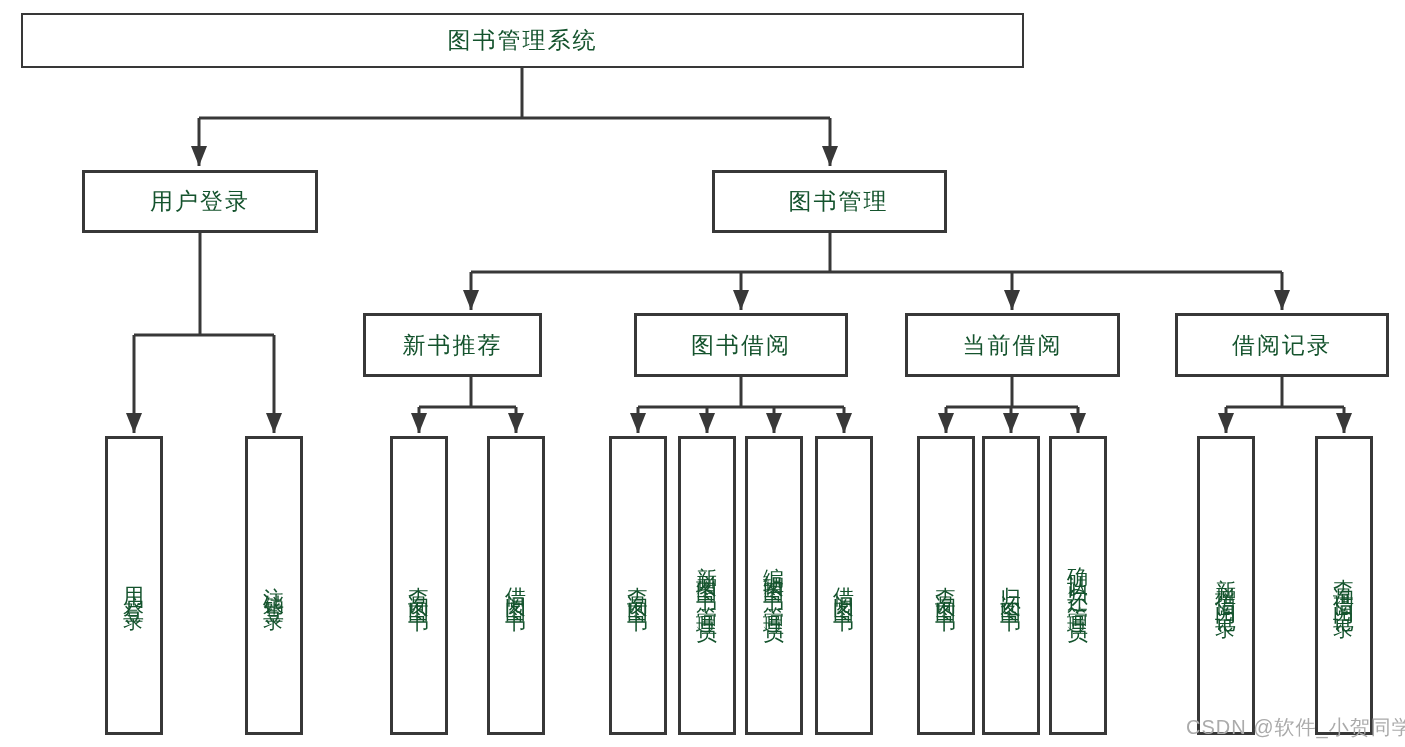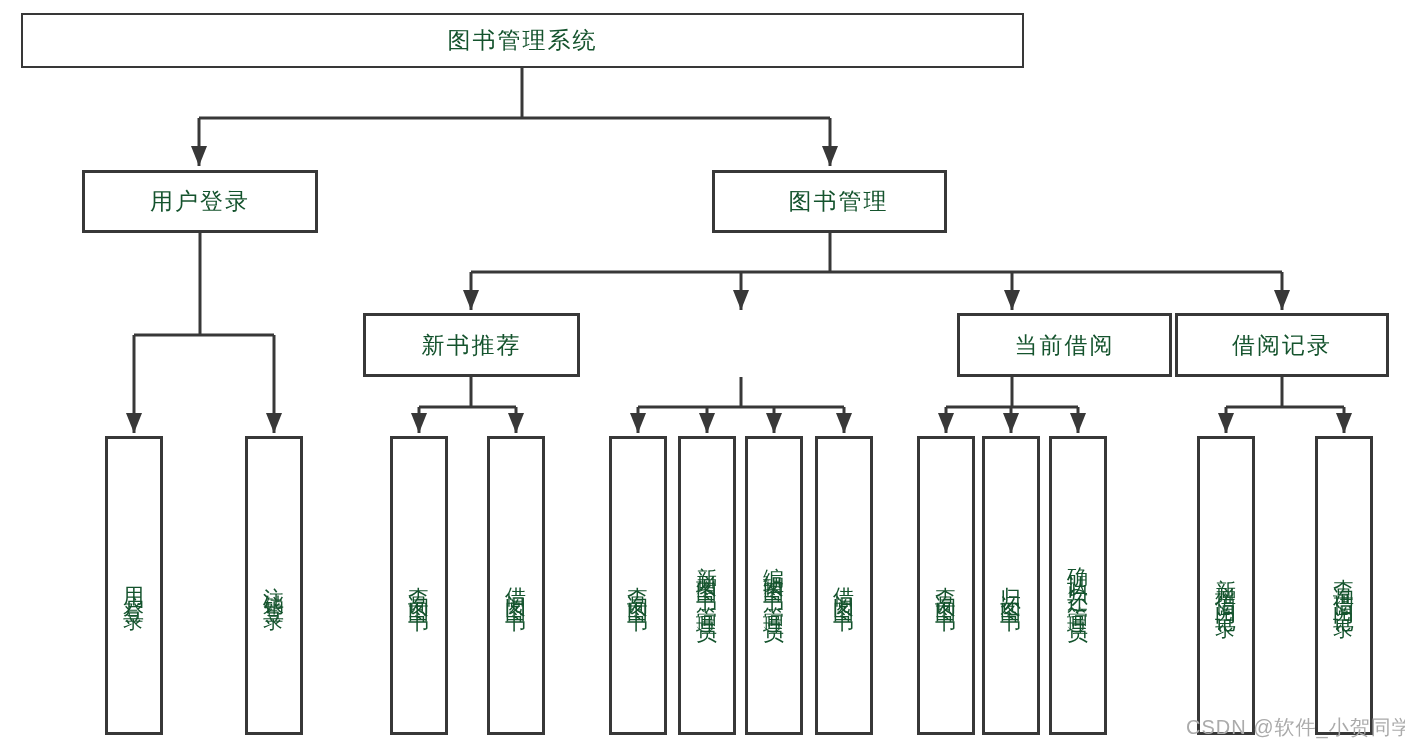--- a/index.html
+++ b/index.html
@@ -104,22 +104,23 @@
       <line x1="1226" y1="407" x2="1226" y2="433" marker-end="url(#arrow)"></line>
       <line x1="1344" y1="407" x2="1344" y2="433" marker-end="url(#arrow)"></line>
     </g>
   </svg>
 
   <div class="box h-box" style="left:21px; top:13px; width:1003px; height:55px; border-width:2px;">图书管理系统</div>
 
   <div class="box h-box" style="left:82px; top:170px; width:236px; height:63px;">用户登录</div>
   <div class="box h-box" style="left:712px; top:170px; width:235px; height:63px;padding-left:18px;">图书管理</div>
 
-  <div class="box h-box" style="left:363px; top:313px; width:217px; height:64px;text-align:right;">新书推荐</div>
-  <div class="box h-box" style="left:957px; top:313px; width:215px; height:64px;">当前借阅</div>
+  <div class="box h-box" style="left:363px; top:313px; width:179px; height:64px;text-align:right;">新书推荐</div>
+  <div class="box h-box" style="left:634px; top:313px; width:214px; height:64px;">图书借阅</div>
+  <div class="box h-box" style="left:905px; top:313px; width:215px; height:64px;">当前借阅</div>
   <div class="box h-box" style="left:1175px; top:313px; width:214px; height:64px;">借阅记录</div>
 
   <div class="box v-box" style="left:105px; top:436px; width:58px; height:299px;">用户登录</div>
   <div class="box v-box" style="left:245px; top:436px; width:58px; height:299px;">注销登录</div>
 
   <div class="box v-box" style="left:390px; top:436px; width:58px; height:299px;">查询图书</div>
   <div class="box v-box" style="left:487px; top:436px; width:58px; height:299px;">借阅图书</div>
 
   <div class="box v-box" style="left:609px; top:436px; width:58px; height:299px;">查询图书</div>
   <div class="box v-box" style="left:678px; top:436px; width:58px; height:299px;">新增图书（管理员）</div>

